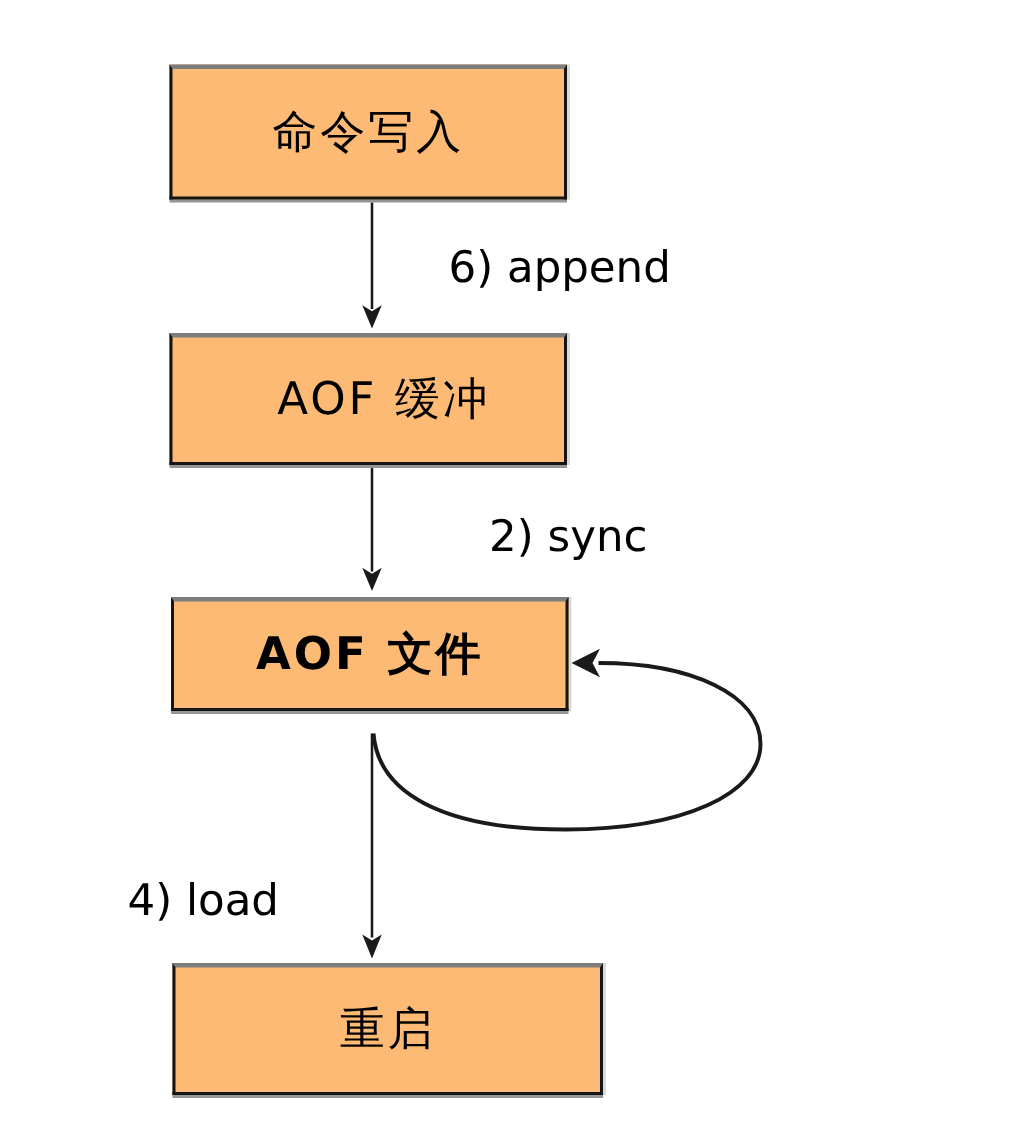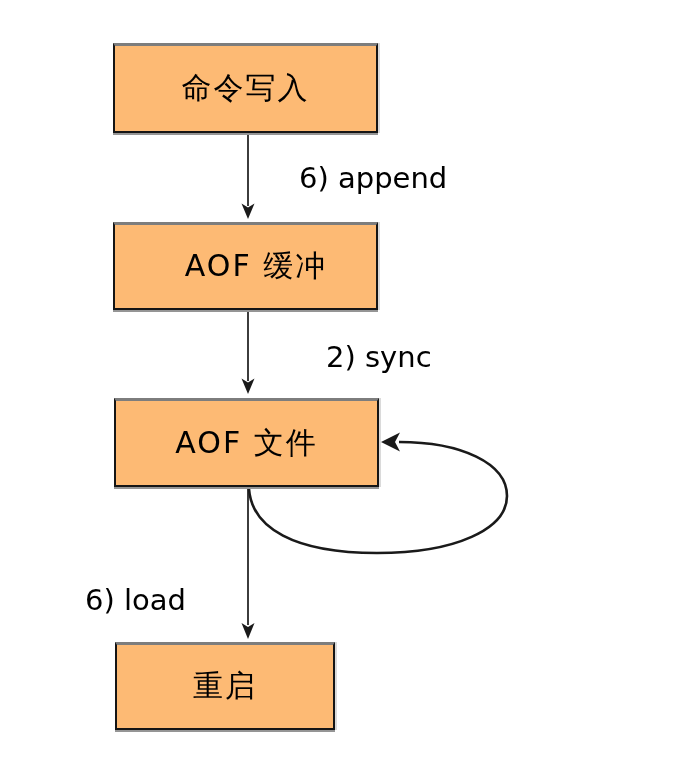--- a/index.html
+++ b/index.html
@@ -72,28 +72,28 @@
   </svg>
 
   <div class="node" style="left:113px; top:43px; width:265px; height:90px;">
     <span>命令写入</span>
   </div>
 
   <div class="node" style="left:113px; top:222px; width:265px; height:88px;padding-left:21px;">
     <span>AOF 缓冲</span>
   </div>
 
-  <div class="node" style="left:114px; top:398px; width:265px; height:89px;">
+  <div class="node" style="left:114px; top:398px; width:265px; height:76px;font-weight:bold;">
     <span>AOF 文件</span>
   </div>
 
-  <div class="node" style="left:115px; top:642px; width:220px; height:88px;">
+  <div class="node" style="left:115px; top:642px; width:287px; height:88px;">
     <span>重启</span>
   </div>
 
   <div class="edge-label" style="left:299px; top:161px;">6) append</div>
 
   <div class="edge-label" style="left:301px; top:340px;margin-left:25px;">2) sync</div>
 
 
-  <div class="edge-label" style="left:85px; top:583px;">6) load</div>
+  <div class="edge-label" style="left:85px; top:583px;">4) load</div>
 
 </div>
 
 </body></html>

